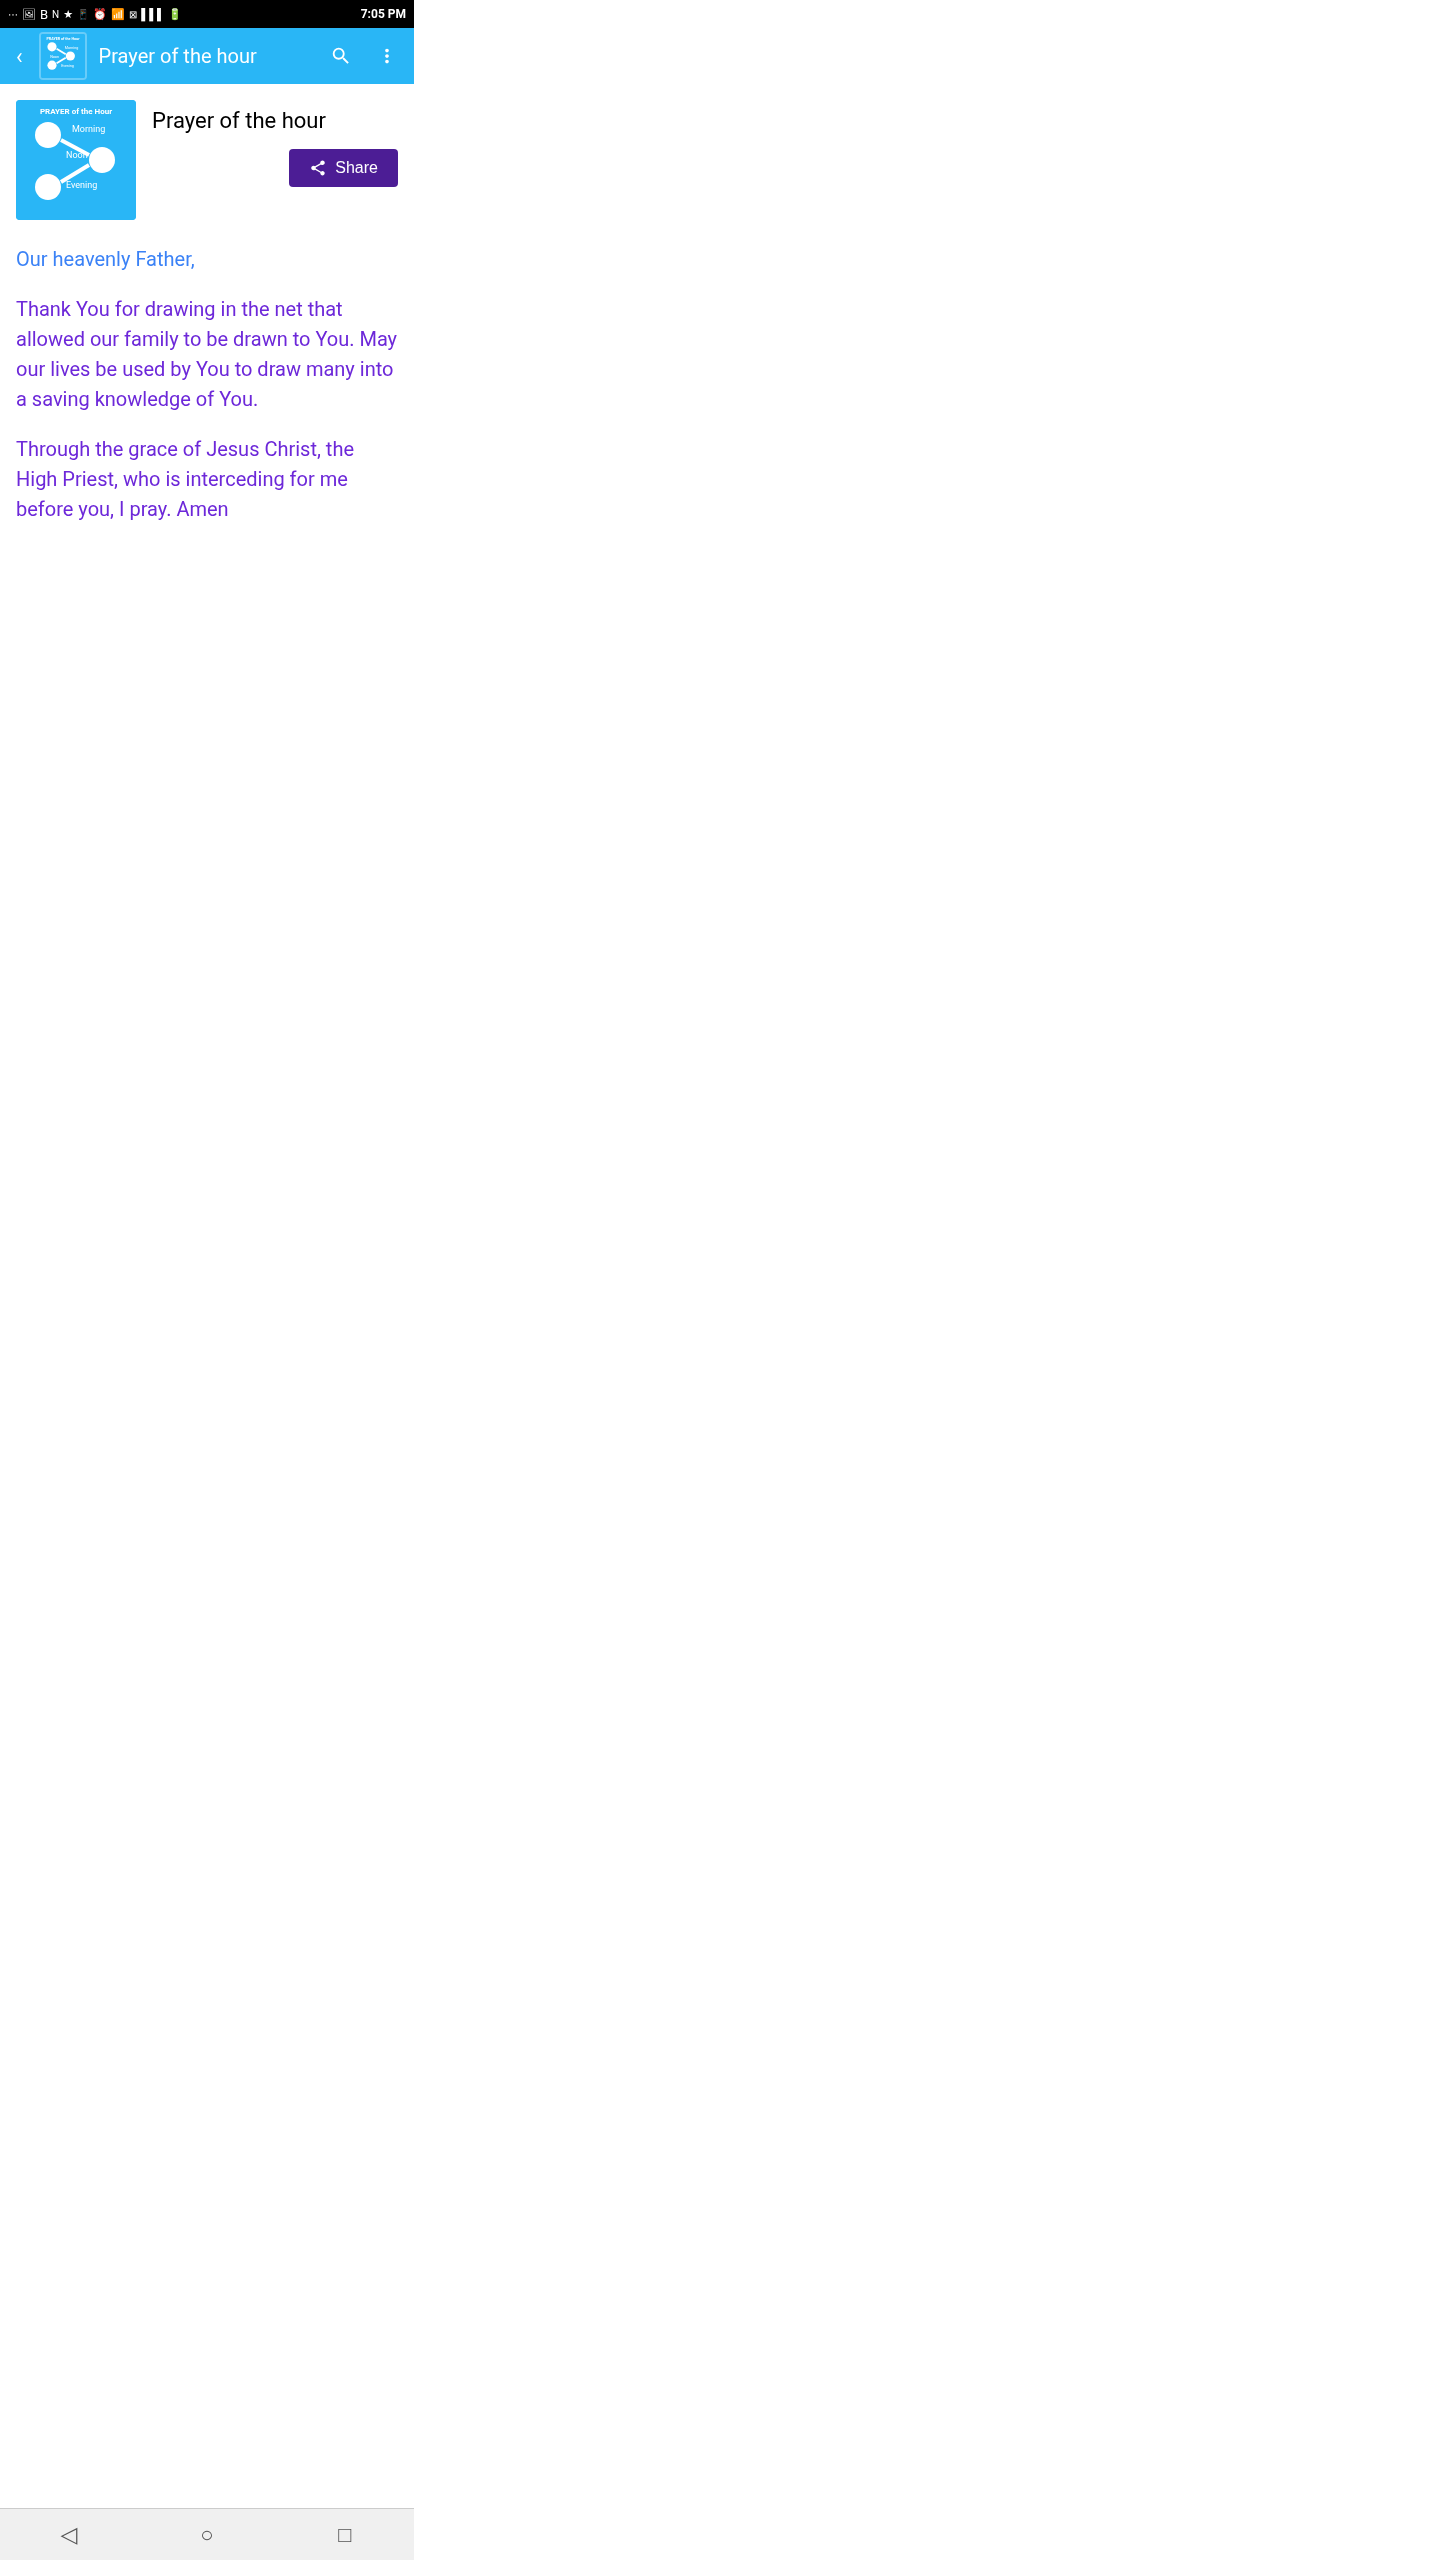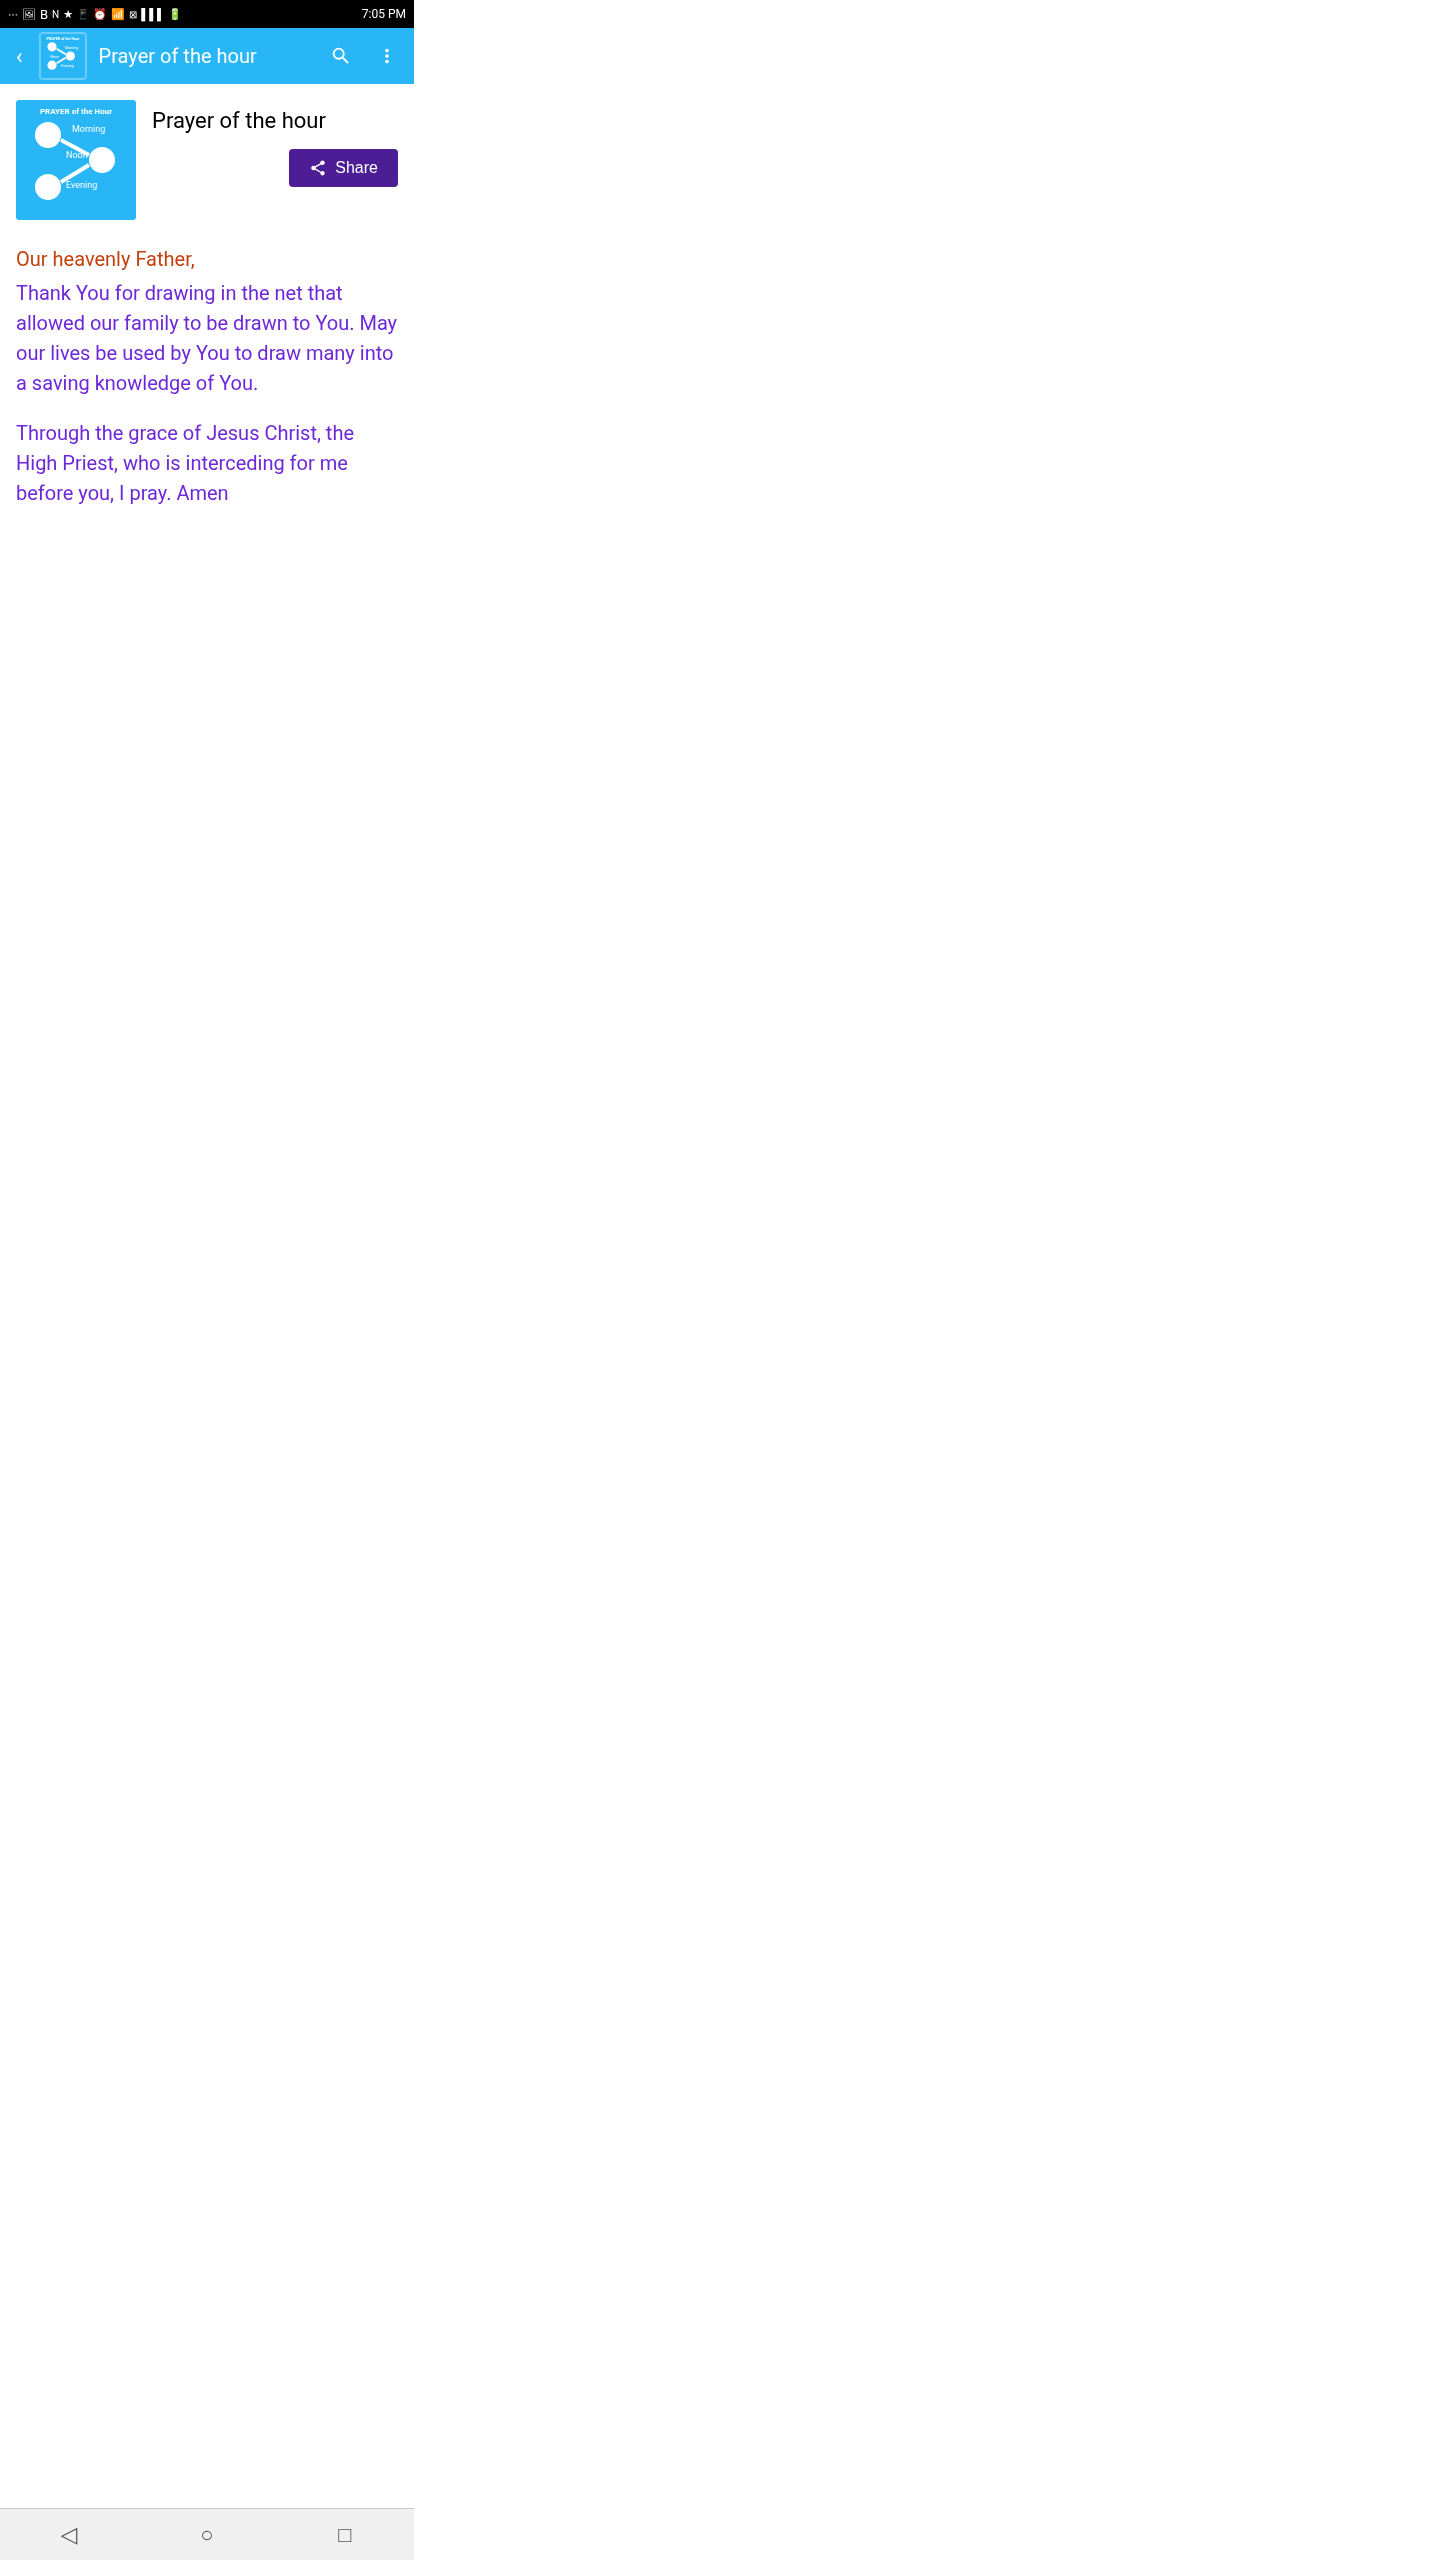--- a/index.html
+++ b/index.html
@@ -33,21 +33,21 @@
     .status-bar-left {
       display: flex;
       align-items: center;
       gap: 4px;
     }
 
     .status-bar-right {
       display: flex;
       align-items: center;
       gap: 4px;
-      font-weight: normal;
+      font-weight: bold;
       font-size: 12px;
     }
 
     
     .app-bar {
       background: #29B6F6;
       height: 56px;
       display: flex;
       align-items: center;
       padding: 0 8px;
@@ -158,22 +158,22 @@
     }
 
     
     .prayer-text {
       clear: both;
       padding-top: 8px;
     }
 
     .prayer-greeting {
       font-size: 20px;
-      color: #c2410c;
-      margin-bottom: 4px;
+      color: #3b82f6;
+      margin-bottom: 20px;
       line-height: 1.5;
     }
 
     .prayer-paragraph {
       font-size: 20px;
       color: #6d28d9;
       margin-bottom: 20px;
       line-height: 1.5;
     }
 

